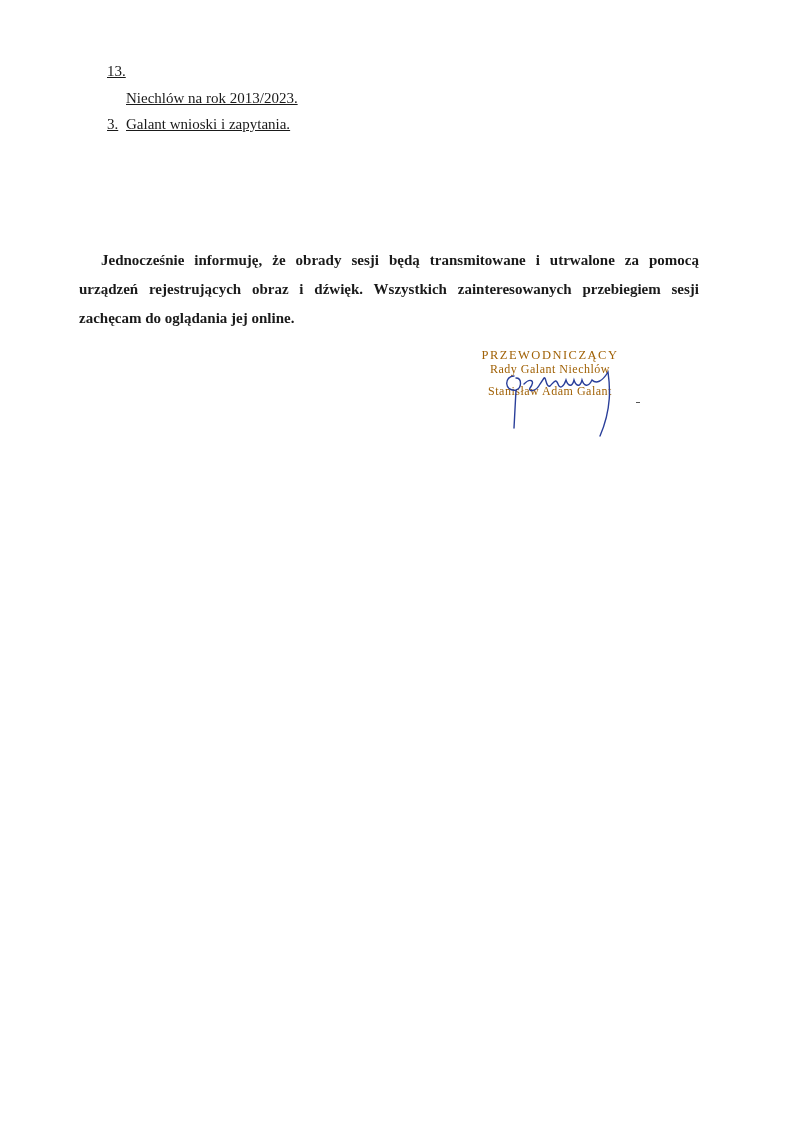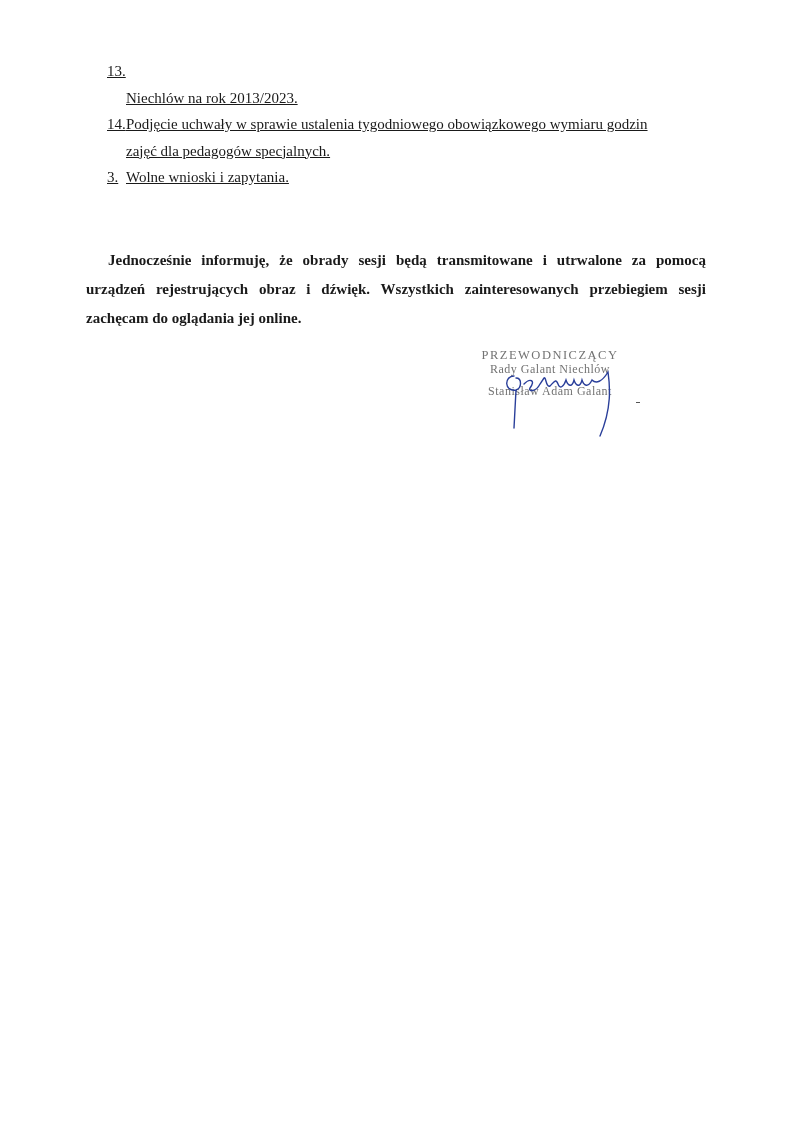--- a/index.html
+++ b/index.html
@@ -2,50 +2,43 @@
 <html><head>
 <meta charset="utf-8">
 <style>
   html, body { margin:0; padding:0; background:#ffffff; }
   body { width:794px; height:1122px; position:relative; overflow:hidden;
          font-family:"Liberation Serif", "DejaVu Serif", serif; color:#1a1a1a; }
   .list { position:absolute; left:107px; top:58px; width:610px; font-size:15px; line-height:26.5px; }
   .item { display:flex;text-decoration:underline; }
   .num { width:19px; flex:none; }
   .txt { flex:1; }
-  .para { position:absolute; left:86px; top:246px; width:620px; font-size:15px; font-weight:bold;
+  .para { position:absolute; left:79px; top:246px; width:620px; font-size:15px; font-weight:bold;
           line-height:29px; text-align:justify; }
   .para .indent { display:inline-block; width:22px; }
-  .stamp { position:absolute; left:470px; top:348px; width:160px; color:#737373;
+  .stamp { position:absolute; left:470px; top:348px; width:160px; color:#a16207;
            font-size:12px; line-height:14px; text-align:center; letter-spacing:0.5px; }
   .stamp .l1 { font-size:12.5px; letter-spacing:1.5px; }
   .sig { position:absolute; left:500px; top:358px; width:130px; height:80px; }
   .dash { position:absolute; left:636px; top:402px; width:4px; height:1px; background:#555; }
 </style>
 </head>
 <body>
 
 <div class="list">
   <div class="item">
     <span class="num">13.</span>
     <span class="txt">
       <br>
       <span>Niechlów na rok 2013/2023.</span>
     </span>
   </div>
   <div class="item">
-    <span class="num">14.</span>
-    <span class="txt">
-      <span>Podjęcie uchwały w sprawie ustalenia tygodniowego obowiązkowego wymiaru godzin</span><br>
-      <span>zajęć dla pedagogów specjalnych.</span>
-    </span>
-  </div>
-  <div class="item">
     <span class="num">3.</span>
-    <span class="txt">Wolne wnioski i zapytania.</span>
+    <span class="txt">Galant wnioski i zapytania.</span>
   </div>
 </div>
 
 <div class="para"><span class="indent"></span><span>Jednocześnie informuję, że obrady sesji będą transmitowane i utrwalone za pomocą urządzeń rejestrujących obraz i dźwięk. Wszystkich zainteresowanych przebiegiem sesji zachęcam do oglądania jej online.</span></div>
 
 <div class="stamp">
   <div class="l1">PRZEWODNICZĄCY</div>
   <div>Rady Galant Niechlów</div>
   <div style="margin-top:8px">Stanisław Adam Galant</div>
 </div>

